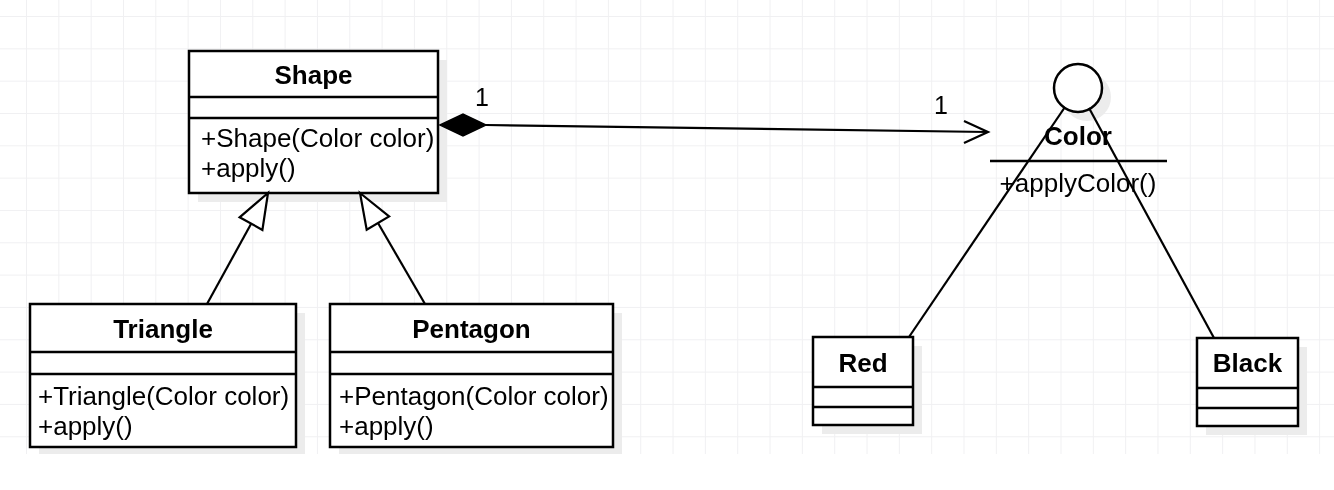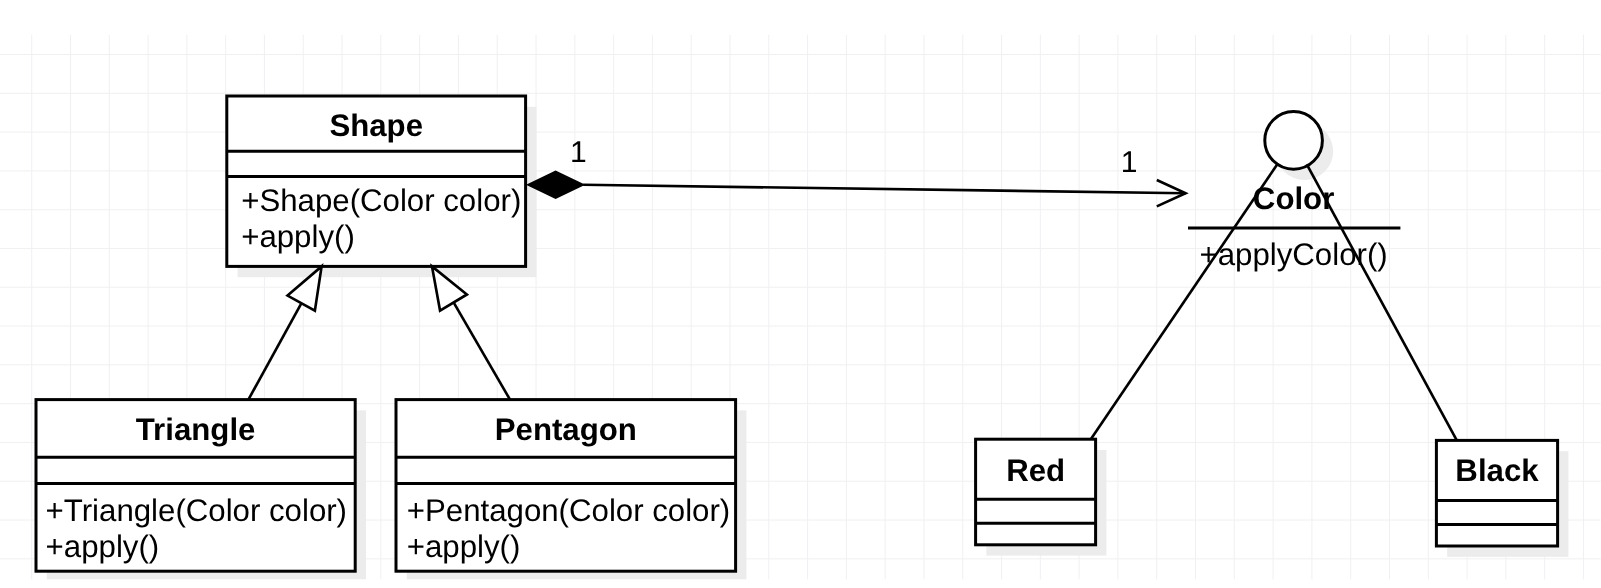--- a/index.html
+++ b/index.html
@@ -12,21 +12,20 @@
     position: relative;
     width: 1334px;
     height: 454px;
     background-color: #ffffff;
     background-image:
       linear-gradient(to right, #f0f0f2 1px, transparent 1px),
       linear-gradient(to bottom, #f0f0f2 1px, transparent 1px);
     background-size: 32.33px 32.33px;
     background-position: 26px 16px;
     overflow: hidden;
-    margin-top: 29px;
   }
   svg { position: absolute; left: 0; top: 0; }
   .shadow   { fill: #ececec; stroke: none; }
   .box      { fill: #ffffff; stroke: #000000; stroke-width: 2.5; }
   .divider  { stroke: #000000; stroke-width: 2.5; }
   .title    { font-family: "Liberation Sans", "DejaVu Sans", sans-serif;
               font-size: 26px; font-weight: bold; fill: #000000; text-anchor: middle; }
   .member   { font-family: "Liberation Sans", "DejaVu Sans", sans-serif;
               font-size: 26px; fill: #000000; }
   .centered { text-anchor: middle; }

